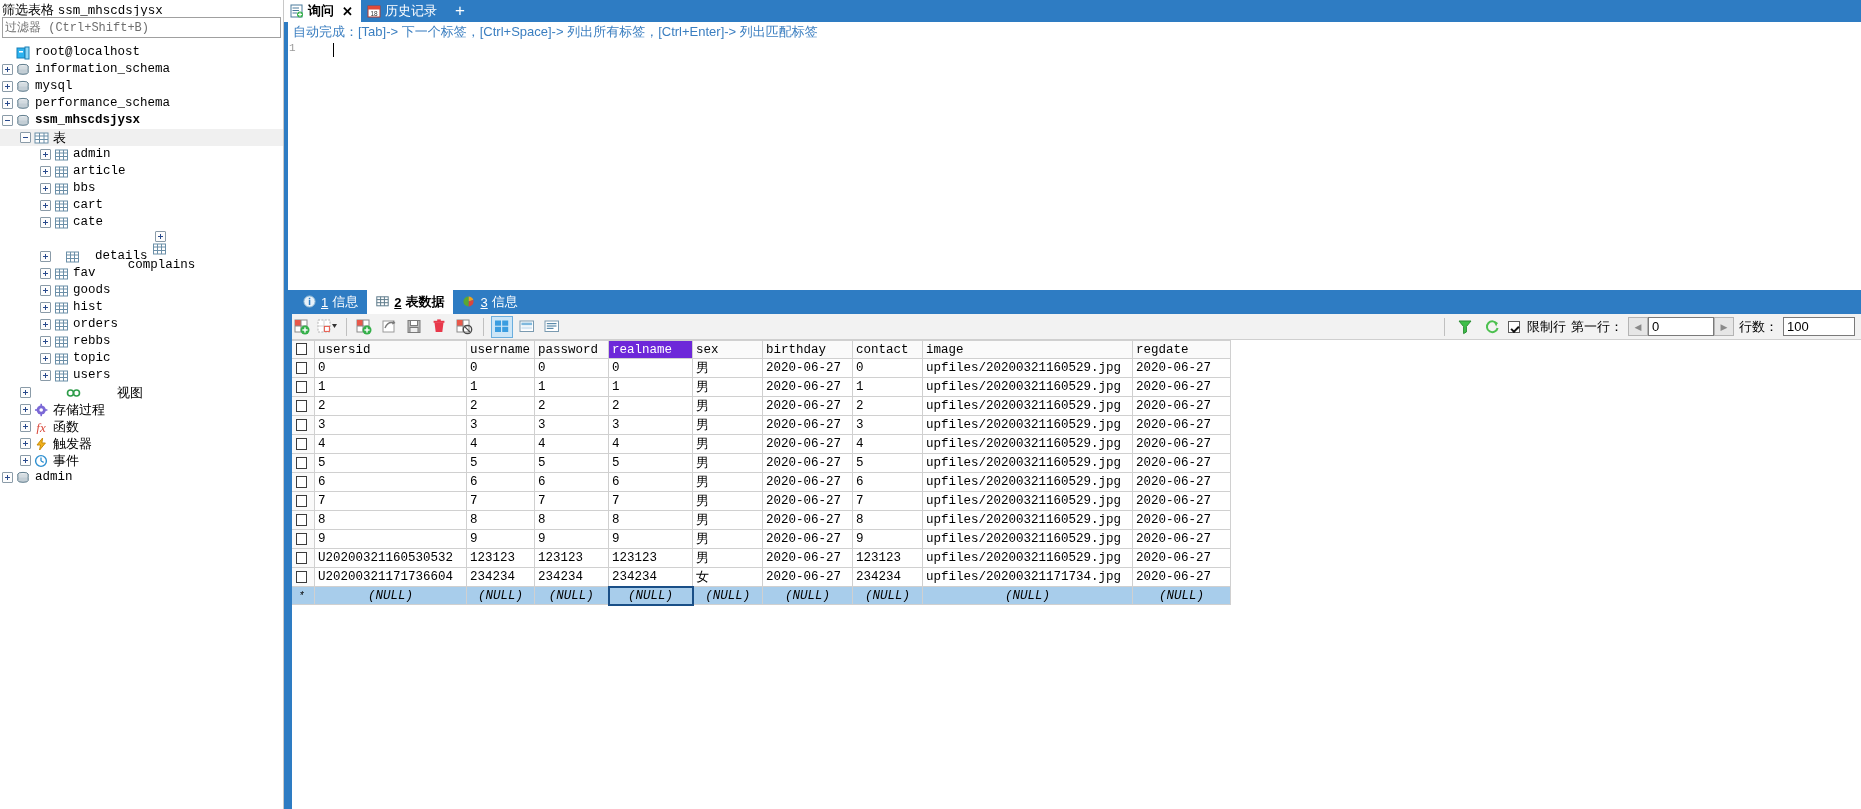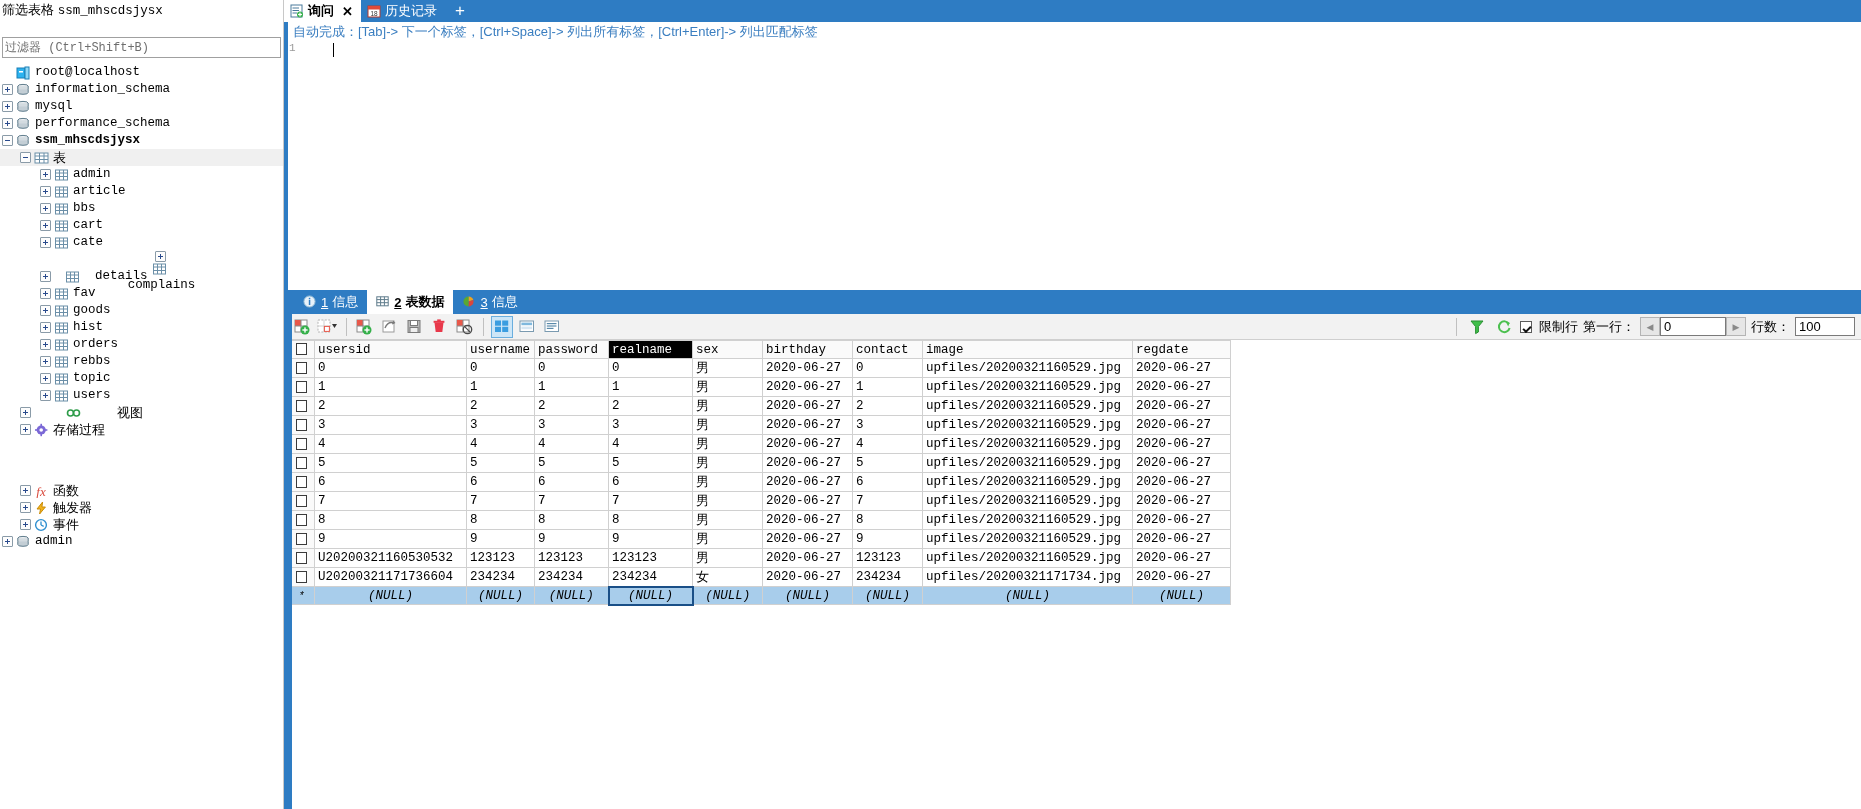--- a/index.html
+++ b/index.html
@@ -16,21 +16,21 @@
 
   
   .sidebar {
     width: 284px; height: 809px;
     background: #ffffff;
     border-right: 1px solid #c8c8c8;
     position: relative;
     flex: 0 0 284px;
   }
   .sb-title {
-    height: 36px; line-height: 20px;
+    height: 16px; line-height: 20px;
     padding-left: 2px;
     font-size: 13px;
     color: #000;
     white-space: nowrap;
     overflow: hidden;
   }
   .sb-title .db { font-family: "Liberation Mono", monospace; font-size: 12.5px; }
   .filter-box {
     margin: 1px 2px 4px 2px;
     height: 21px;
@@ -173,21 +173,21 @@
   }
   .spin-btn {
     width: 20px; height: 19px; background: #e6e6e6; border: 1px solid #b4b4b4;
     display: flex; align-items: center; justify-content: center;
     color: #8a8a8a; font-size: 9px;
   }
   .spin-in {
     width: 66px; height: 19px; border: 1px solid #7a7a7a; background: #fff;
     display: flex; align-items: center; padding-left: 3px; font-size: 13px;
   }
-  .spin-in.rows { width: 60px; }
+  .spin-in.rows { width: 72px; }
 
   
   .grid-wrap {
     position: absolute; left: 0; right: 0; top: 50px; bottom: 0;
     background: #ffffff;
     overflow: hidden;
   }
   table.grid {
     border-collapse: collapse;
     font-family: "Liberation Mono", monospace;
@@ -198,21 +198,21 @@
     border: 1px solid #d0d0d0;
     height: 18px;
     padding: 0 3px;
     text-align: left;
     font-weight: normal;
     white-space: nowrap;
     overflow: hidden;
     background: #fff;
   }
   table.grid th { background: #fafafa; }
-  table.grid th.hl { background: #000000; color: #fff; }
+  table.grid th.hl { background: #6d28d9; color: #fff; }
   table.grid td.cjk { font-family: "Liberation Sans", sans-serif; font-size: 13px; }
   .rowsel { width: 26px; text-align: center !important; background: #fafafa !important; }
   .cbx {
     width: 11px; height: 12px; border: 1px solid #3b3b3b; display: inline-block;
     background: #fff; vertical-align: middle;
   }
   tr.newrow td { background: #a8cdeb !important; font-style: italic; color: #000; text-align: center; }
   tr.newrow td.selcell { background: #a8cdeb !important; border: 2px solid #1a4f87; }
   .star { color: #000; font-size: 10px; }
   .grid-leftbar {
@@ -515,21 +515,21 @@
                 <g fill="#7b68d6">
                   <rect x="6.4" y="0.8" width="1.6" height="2.4"></rect>
                   <rect x="6.4" y="10.8" width="1.6" height="2.4"></rect>
                   <rect x="1" y="6.2" width="2.4" height="1.6"></rect>
                   <rect x="11" y="6.2" width="2.4" height="1.6"></rect>
                 </g>
               </svg>
             </span>
             <span class="lbl">存储过程</span>
           </div>
-          <div class="node cjk" style="padding-left: 20px; margin-top: 44px;">
+          <div class="node cjk" style="padding-left: 20px;">
             <span class="exp plus"></span>
             <span class="ic">
               <svg width="15" height="14" viewBox="0 0 15 14">
                 <text x="7" y="12" font-size="13" text-anchor="middle" fill="#d94a3d" font-family="Liberation Serif, serif" font-style="italic">fx</text>
               </svg>
             </span>
             <span class="lbl">函数</span>
           </div>
           <div class="node cjk" style="padding-left: 20px;">
             <span class="exp plus"></span>

